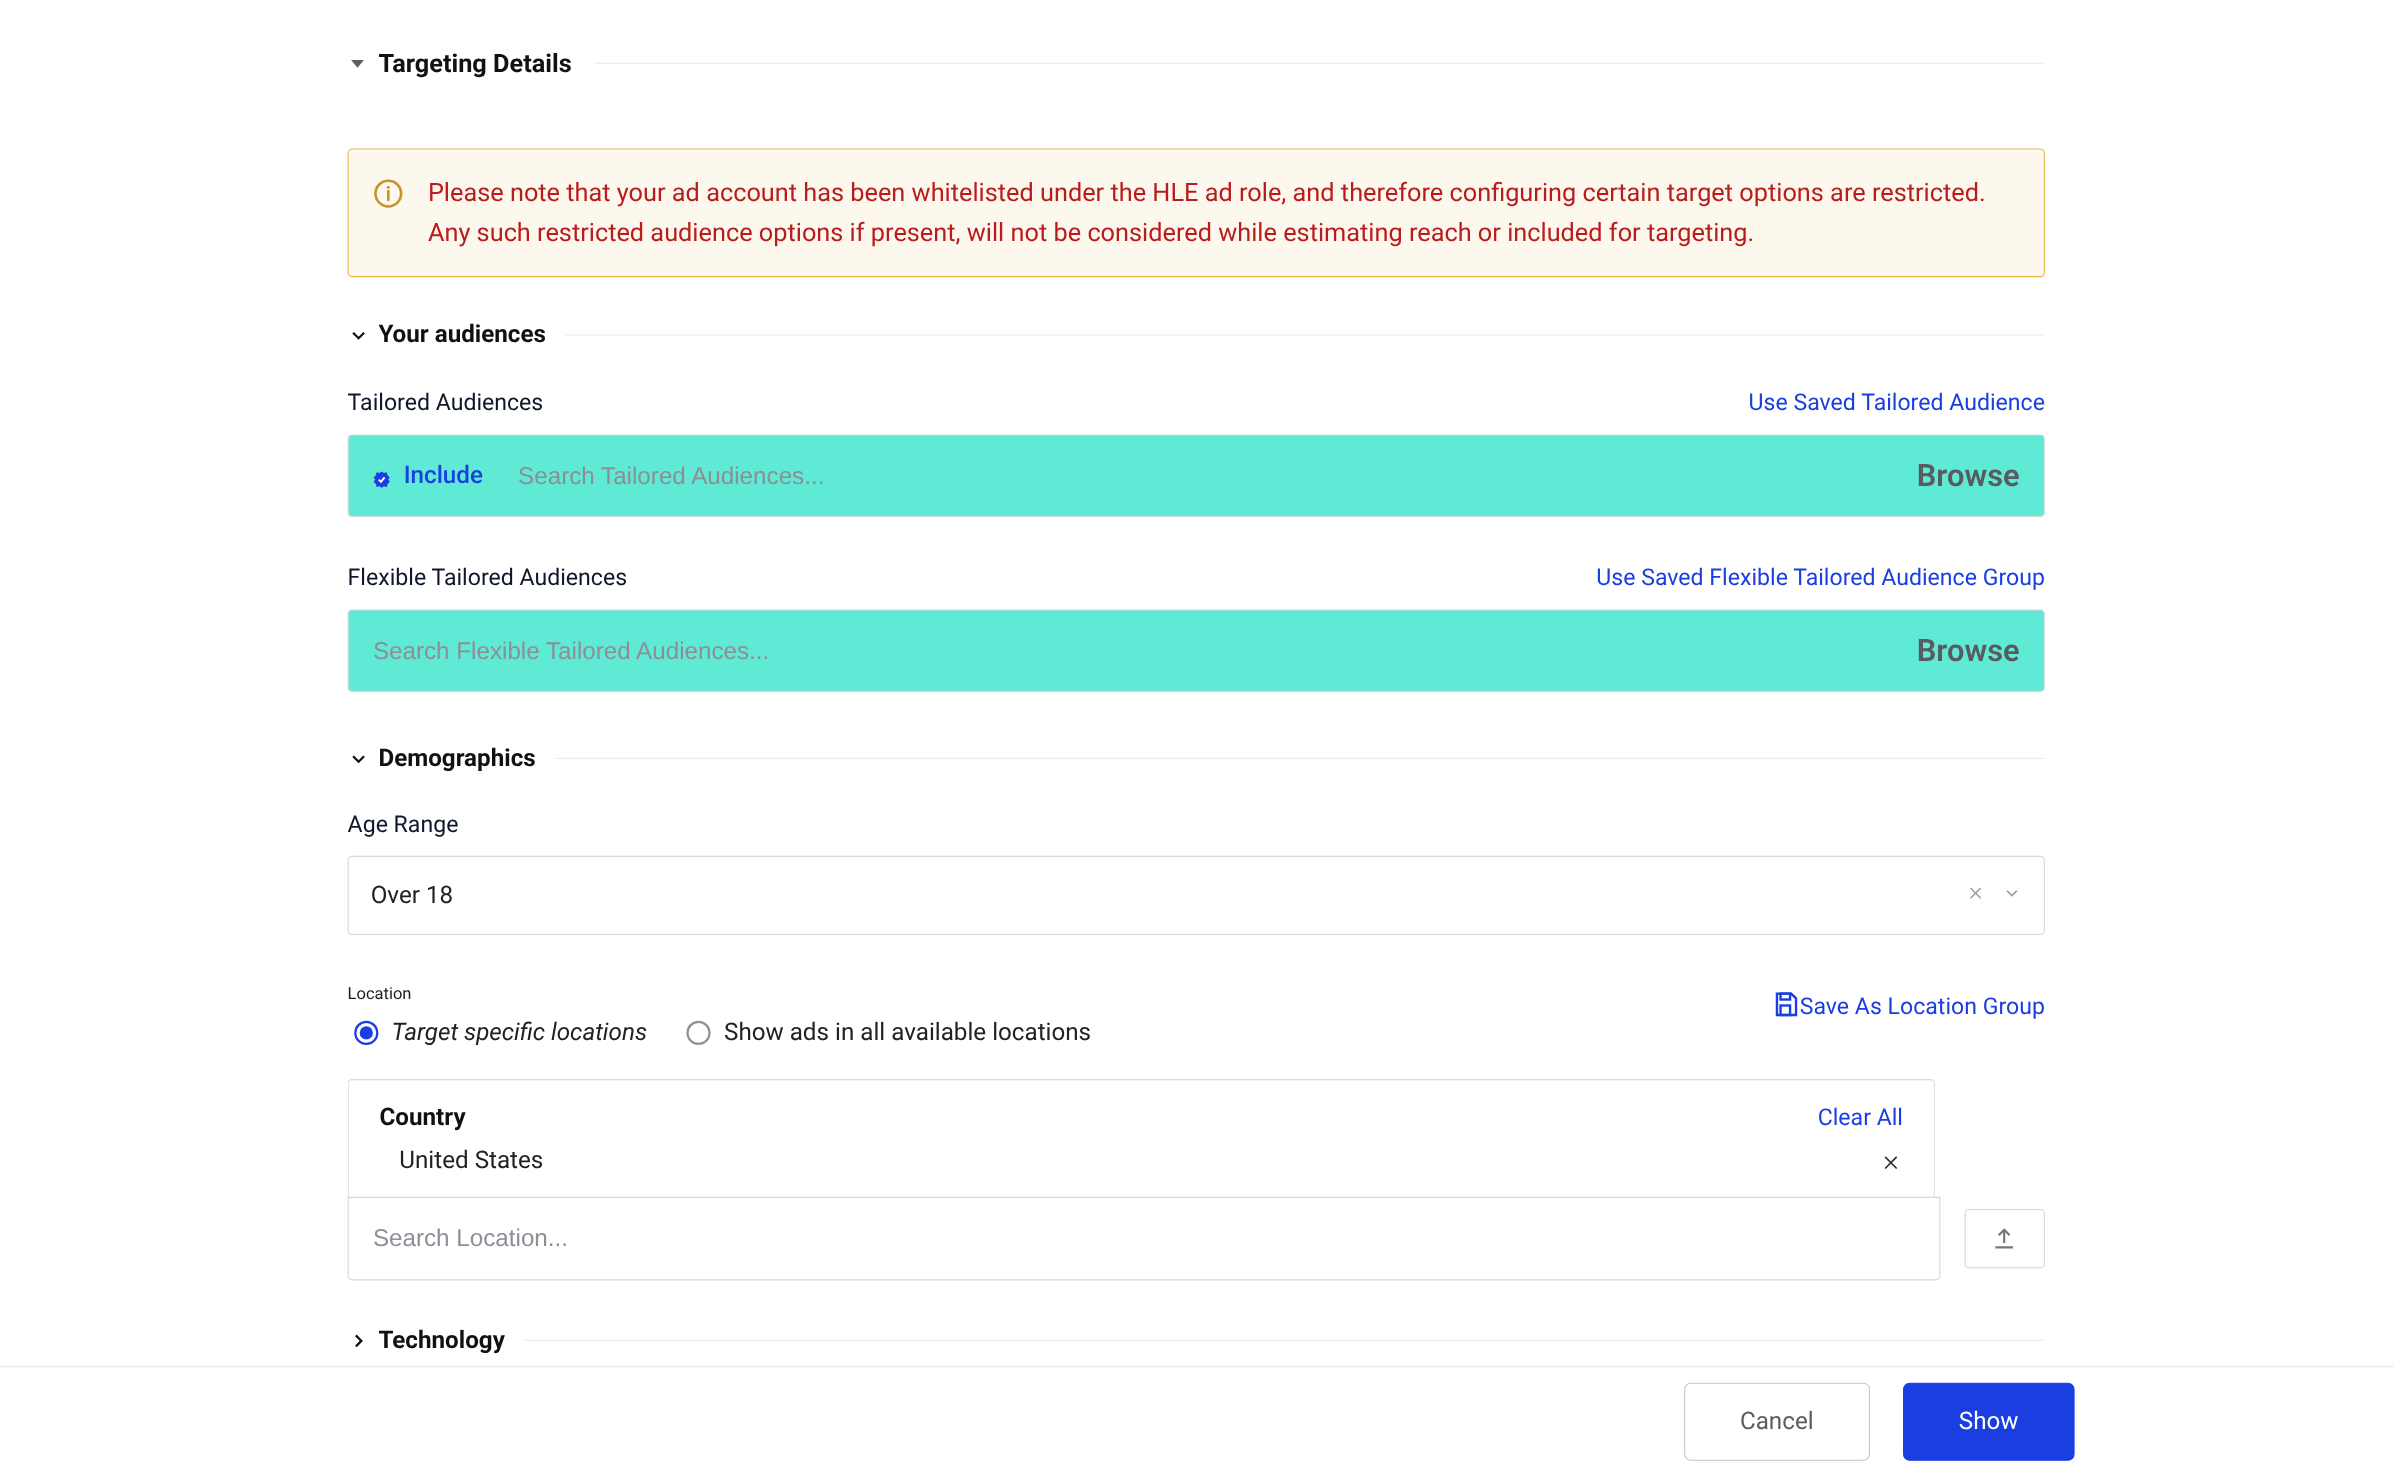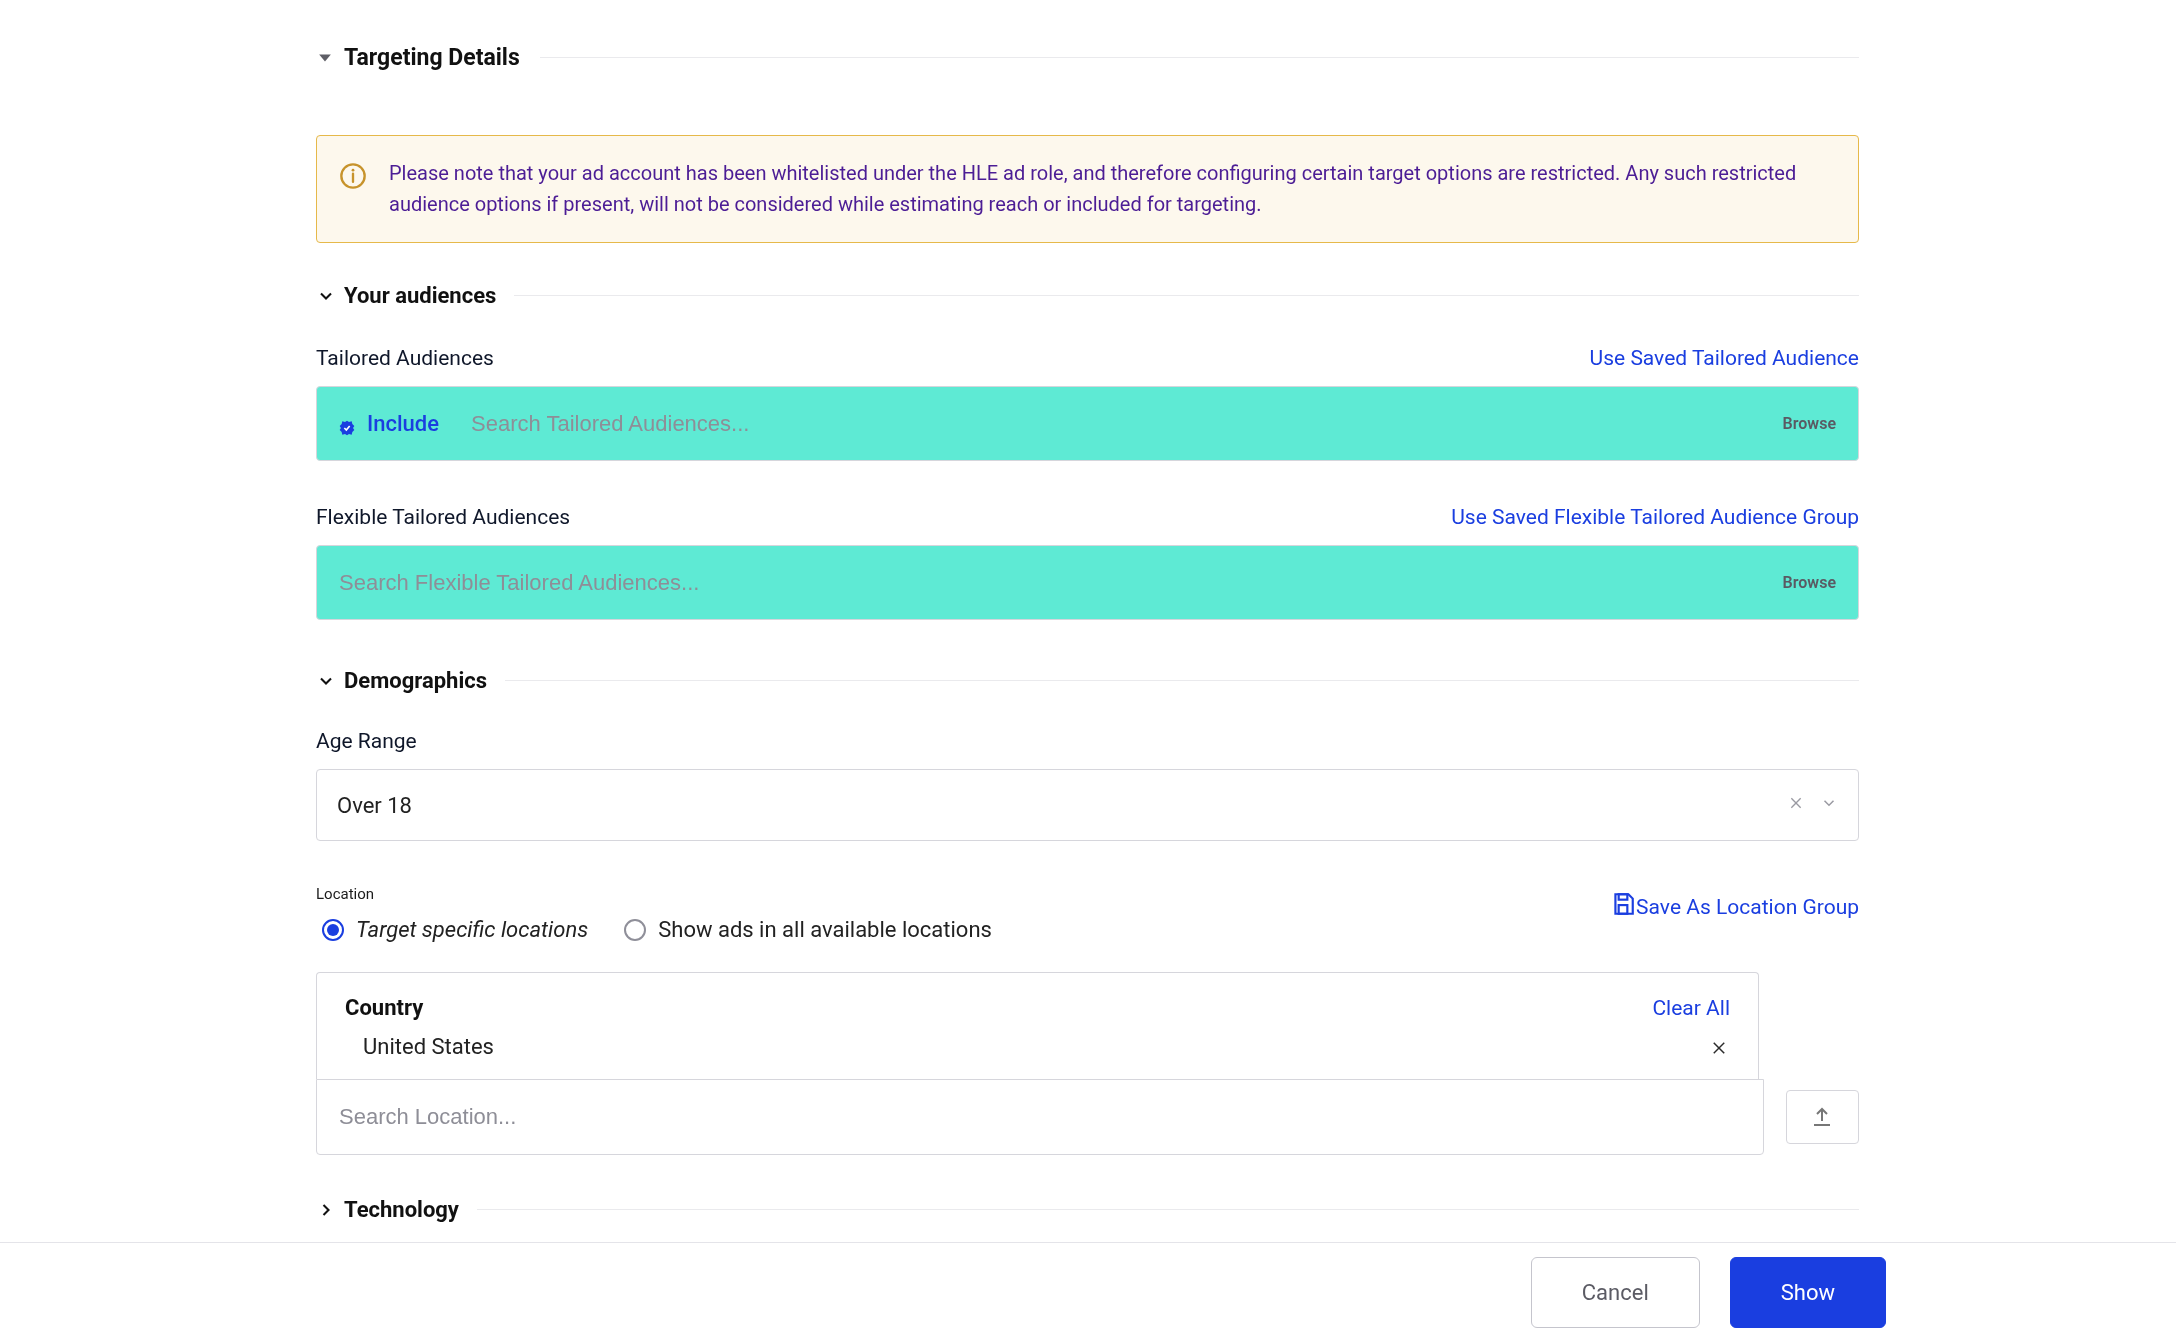--- a/index.html
+++ b/index.html
@@ -83,23 +83,23 @@
     gap: 22px;
     align-items: flex-start;
   }
   .notice .notice-icon {
     width: 28px;
     height: 28px;
     flex-shrink: 0;
     margin-top: 4px;
   }
   .notice .notice-text {
-    font-size: 20px;
+    font-size: 23px;
     line-height: 1.55;
-    color: #4c1d95;
+    color: #b91c1c;
   }
   .label-row {
     display: flex;
     justify-content: space-between;
     align-items: flex-end;
   }
   .field-label {
     font-size: 21px;
     color: #0f172a;
   }
@@ -135,21 +135,21 @@
     border: none;
     outline: none;
     font-size: 22px;
     color: #222;
     background: transparent;
   }
   .text-input::placeholder { color: #8e8e97; }
   .browse {
     color: #5a5a63;
     font-weight: 600;
-    font-size: 16px;
+    font-size: 28px;
     cursor: pointer;
   }
   .select-box {
     border: 1px solid #d6d6dc;
     border-radius: 4px;
     background: #fff;
     height: 72px;
     display: flex;
     align-items: center;
     padding: 0 20px;

